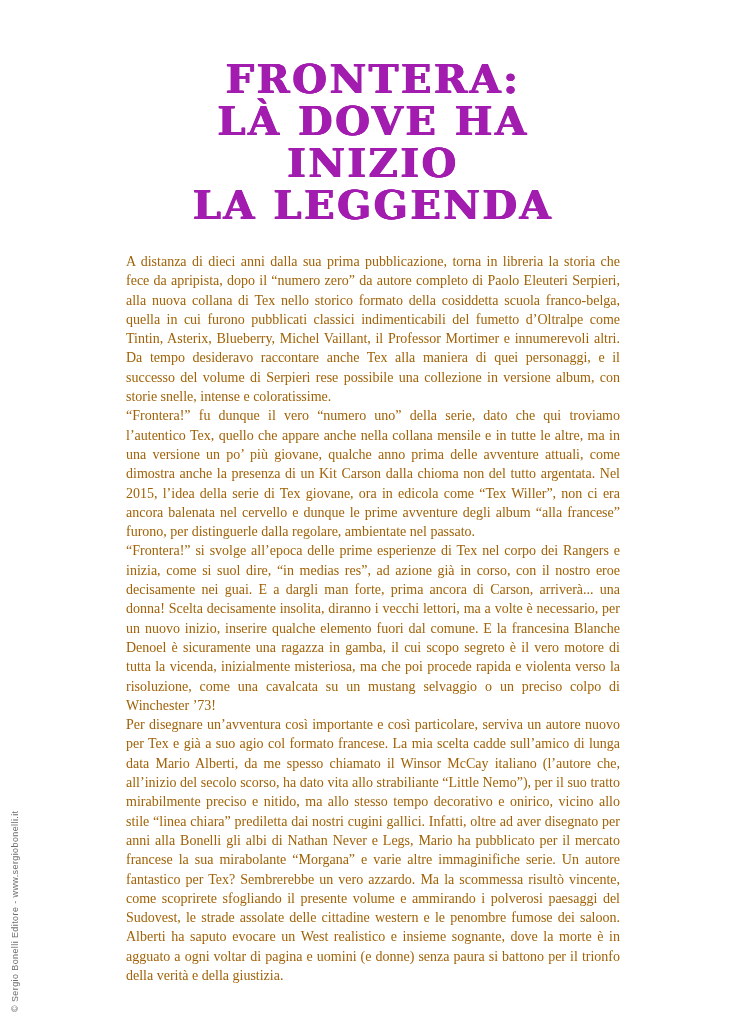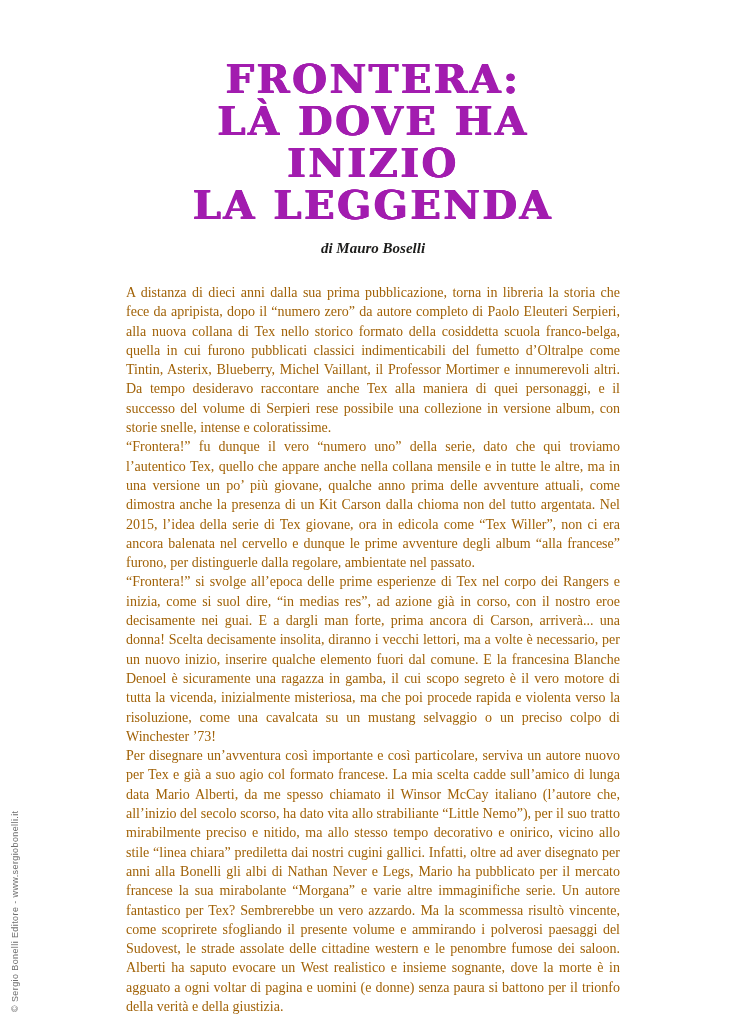--- a/index.html
+++ b/index.html
@@ -77,21 +77,20 @@
   <div class="copyright-credit">© Sergio Bonelli Editore  -  www.sergiobonelli.it</div>
 
   <div class="content-column">
 
     <h1 class="article-title">
       <span class="title-line">FRONTERA:</span>
       <span class="title-line">LÀ DOVE HA INIZIO</span>
       <span class="title-line">LA LEGGENDA</span>
     </h1>
 
-    <div class="byline">di Mauro Boselli</div>
 
     <div class="body-text">
       <p>A distanza di dieci anni dalla sua prima pubblicazione, torna in libreria la storia che fece da apripista, dopo il “numero zero” da autore completo di Paolo Eleuteri Serpieri, alla nuova collana di Tex nello storico formato della cosiddetta scuola franco-belga, quella in cui furono pubblicati classici indimenticabili del fumetto d’Oltralpe come Tintin, Asterix, Blueberry, Michel Vaillant, il Professor Mortimer e innumerevoli altri. Da tempo desideravo raccontare anche Tex alla maniera di quei personaggi, e il successo del volume di Serpieri rese possibile una collezione in versione album, con storie snelle, intense e coloratissime.</p>
       <p>“Frontera!” fu dunque il vero “numero uno” della serie, dato che qui troviamo l’autentico Tex, quello che appare anche nella collana mensile e in tutte le altre, ma in una versione un po’ più giovane, qualche anno prima delle avventure attuali, come dimostra anche la presenza di un Kit Carson dalla chioma non del tutto argentata. Nel 2015, l’idea della serie di Tex giovane, ora in edicola come “Tex Willer”, non ci era ancora balenata nel cervello e dunque le prime avventure degli album “alla francese” furono, per distinguerle dalla regolare, ambientate nel passato.</p>
       <p>“Frontera!” si svolge all’epoca delle prime esperienze di Tex nel corpo dei Rangers e inizia, come si suol dire, “in medias res”, ad azione già in corso, con il nostro eroe decisamente nei guai. E a dargli man forte, prima ancora di Carson, arriverà... una donna! Scelta decisamente insolita, diranno i vecchi lettori, ma a volte è necessario, per un nuovo inizio, inserire qualche elemento fuori dal comune. E la francesina Blanche Denoel è sicuramente una ragazza in gamba, il cui scopo segreto è il vero motore di tutta la vicenda, inizialmente misteriosa, ma che poi procede rapida e violenta verso la risoluzione, come una cavalcata su un mustang selvaggio o un preciso colpo di Winchester ’73!</p>
       <p>Per disegnare un’avventura così importante e così particolare, serviva un autore nuovo per Tex e già a suo agio col formato francese. La mia scelta cadde sull’amico di lunga data Mario Alberti, da me spesso chiamato il Winsor McCay italiano (l’autore che, all’inizio del secolo scorso, ha dato vita allo strabiliante “Little Nemo”), per il suo tratto mirabilmente preciso e nitido, ma allo stesso tempo decorativo e onirico, vicino allo stile “linea chiara” prediletta dai nostri cugini gallici. Infatti, oltre ad aver disegnato per anni alla Bonelli gli albi di Nathan Never e Legs, Mario ha pubblicato per il mercato francese la sua mirabolante “Morgana” e varie altre immaginifiche serie. Un autore fantastico per Tex? Sembrerebbe un vero azzardo. Ma la scommessa risultò vincente, come scoprirete sfogliando il presente volume e ammirando i polverosi paesaggi del Sudovest, le strade assolate delle cittadine western e le penombre fumose dei saloon. Alberti ha saputo evocare un West realistico e insieme sognante, dove la morte è in agguato a ogni voltar di pagina e uomini (e donne) senza paura si battono per il trionfo della verità e della giustizia.</p>
     </div>
 
   </div>
 </div>

